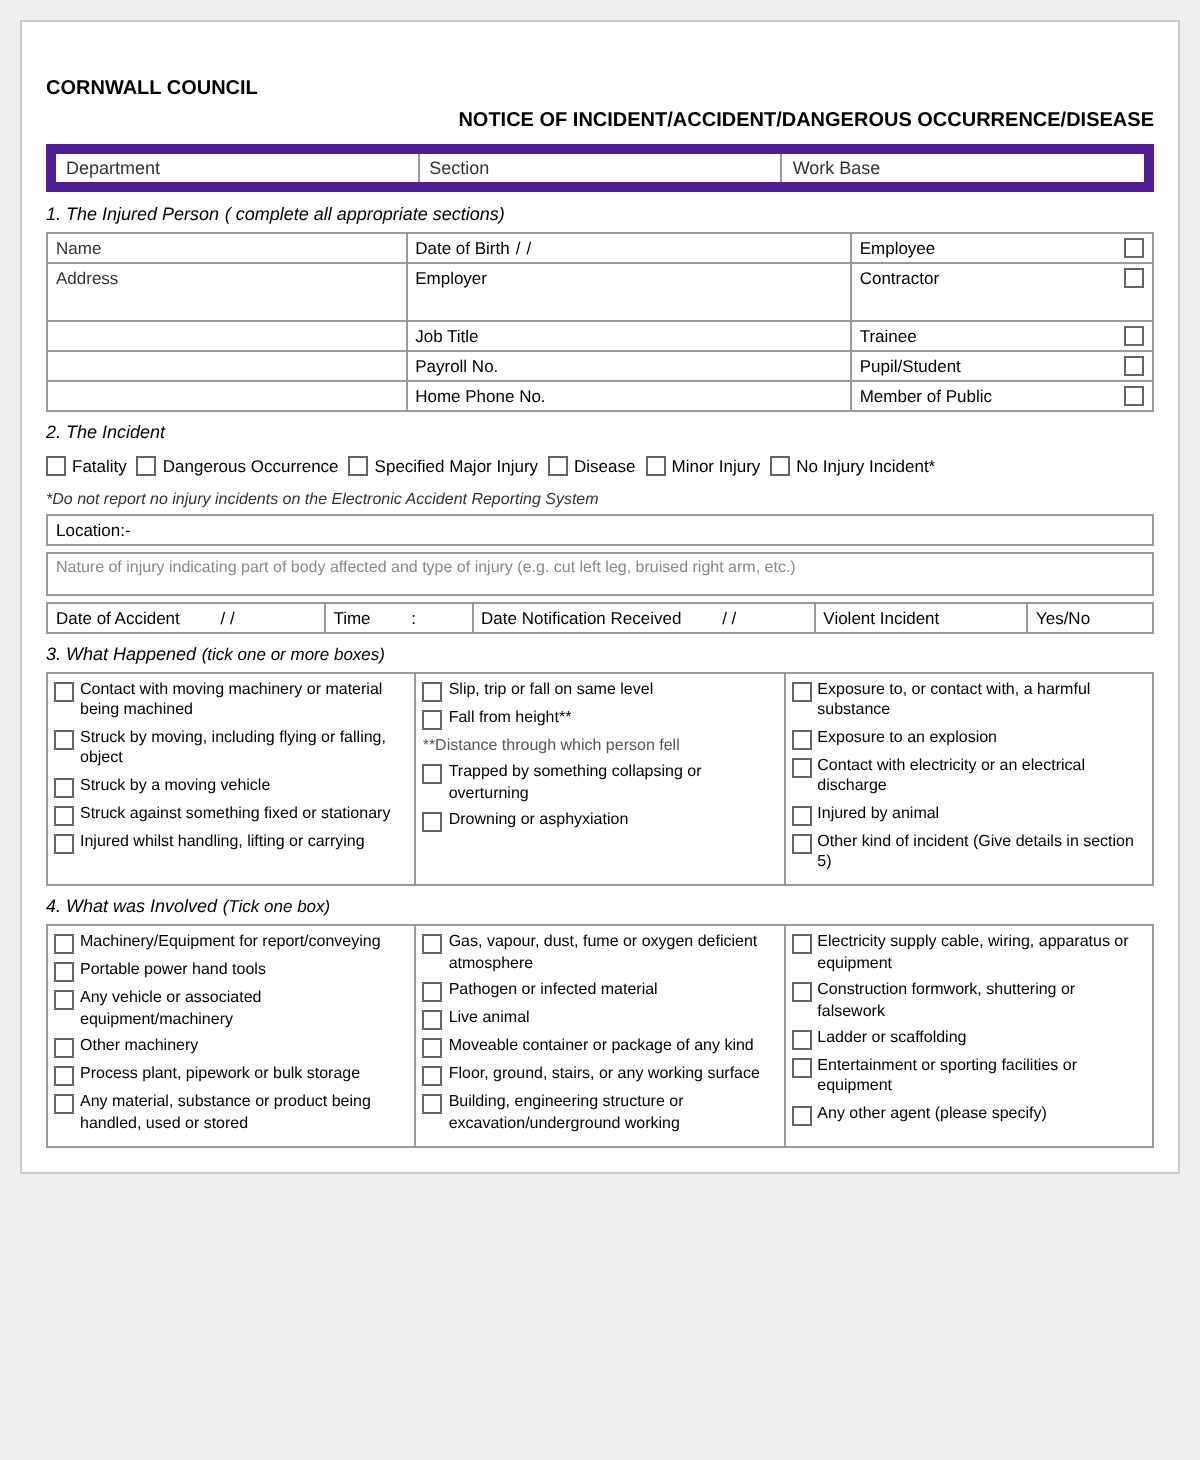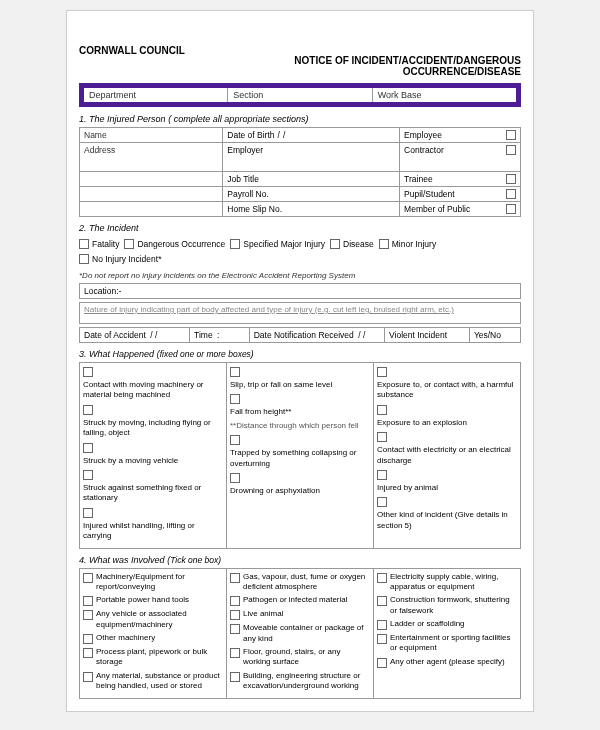--- a/index.html
+++ b/index.html
@@ -6,21 +6,21 @@
     body {
       font-family: Arial, sans-serif;
       font-size: 9px;
       background: #f0f0f0;
       display: flex;
       justify-content: center;
       align-items: flex-start;
       padding: 10px;
     }
     .page {
-      width: 468px;
+      width: 580px;
       background: white;
       padding: 12px;
       border: 1px solid #ccc;
     }
     .header-row {
       display: flex;
       justify-content: space-between;
       align-items: center;
       margin-bottom: 6px;
     }
@@ -123,21 +123,21 @@
       align-items: center;
       border: 1px solid #999;
       margin-bottom: 5px;
     }
     .acc-cell {
       padding: 2px 4px;
       border-right: 1px solid #999;
       font-size: 8.5px;
       display: flex;
       align-items: center;
-      gap: 2px;
+      gap: 18px;
     }
     .acc-cell:last-child { border-right: none; }
 
     
     .three-col {
       display: flex;
       border: 1px solid #999;
       margin-bottom: 5px;
     }
     .col {
@@ -146,21 +146,20 @@
       padding: 3px;
     }
     .col:last-child { border-right: none; }
     .col-item {
       display: flex;
       align-items: flex-start;
       gap: 3px;
       margin-bottom: 3px;
       font-size: 8px;
       line-height: 1.3;
-      flex-direction: column;
     }
     .col-item .checkbox { margin-top: 1px; flex-shrink: 0; }
 
     
     .four-col {
       display: flex;
       border: 1px solid #999;
     }
     .fcol {
       flex: 1;
@@ -251,21 +250,21 @@
       </div>
       <div class="cell" style="flex:1; display:flex; align-items:flex-start; justify-content:space-between;">
         <span>Pupil/Student</span>
         <div class="checkbox"></div>
       </div>
     </div>
 
     <div class="table-row">
       <div class="cell" style="flex:1.2;"></div>
       <div class="cell" style="flex:1.5;">
-        <span>Home Slip No.</span>
+        <span>Home Phone No.</span>
       </div>
       <div class="cell" style="flex:1; display:flex; align-items:flex-start; justify-content:space-between;">
         <span>Member of Public</span>
         <div class="checkbox"></div>
       </div>
     </div>
   </div>
 
   <div class="section-header">
     <span>2. The Incident</span>
@@ -298,21 +297,21 @@
     </div>
   </div>
 
   <div class="note-text">*Do not report no injury incidents on the Electronic Accident Reporting System</div>
 
   <div class="field-box">
     <span>Location:-</span>
   </div>
 
   <div class="injury-desc field-box field-box-tall">
-    <span style="color:#888;text-decoration:underline;">Nature of injury indicating part of body affected and type of injury (e.g. cut left leg, bruised right arm, etc.)</span>
+    <span style="color:#888;">Nature of injury indicating part of body affected and type of injury (e.g. cut left leg, bruised right arm, etc.)</span>
   </div>
 
   <div class="accident-row">
     <div class="acc-cell" style="flex:1.2;">
       <span>Date of Accident</span>
       <span>&nbsp;/&nbsp;/</span>
     </div>
     <div class="acc-cell" style="flex:0.6;">
       <span>Time</span>
       <span>&nbsp;:&nbsp;</span>
@@ -324,21 +323,21 @@
     <div class="acc-cell" style="flex:0.9;">
       <span>Violent Incident</span>
     </div>
     <div class="acc-cell" style="flex:0.5;">
       <span>Yes/No</span>
     </div>
   </div>
 
   <div class="section-header">
     <span>3. What Happened</span>
-    <span style="font-weight:normal; font-size:8.5px;">(fixed one or more boxes)</span>
+    <span style="font-weight:normal; font-size:8.5px;">(tick one or more boxes)</span>
   </div>
 
   <div class="three-col">
     <div class="col">
       <div class="col-item">
         <div class="checkbox"></div>
         <span>Contact with moving machinery or material being machined</span>
       </div>
       <div class="col-item">
         <div class="checkbox"></div>

